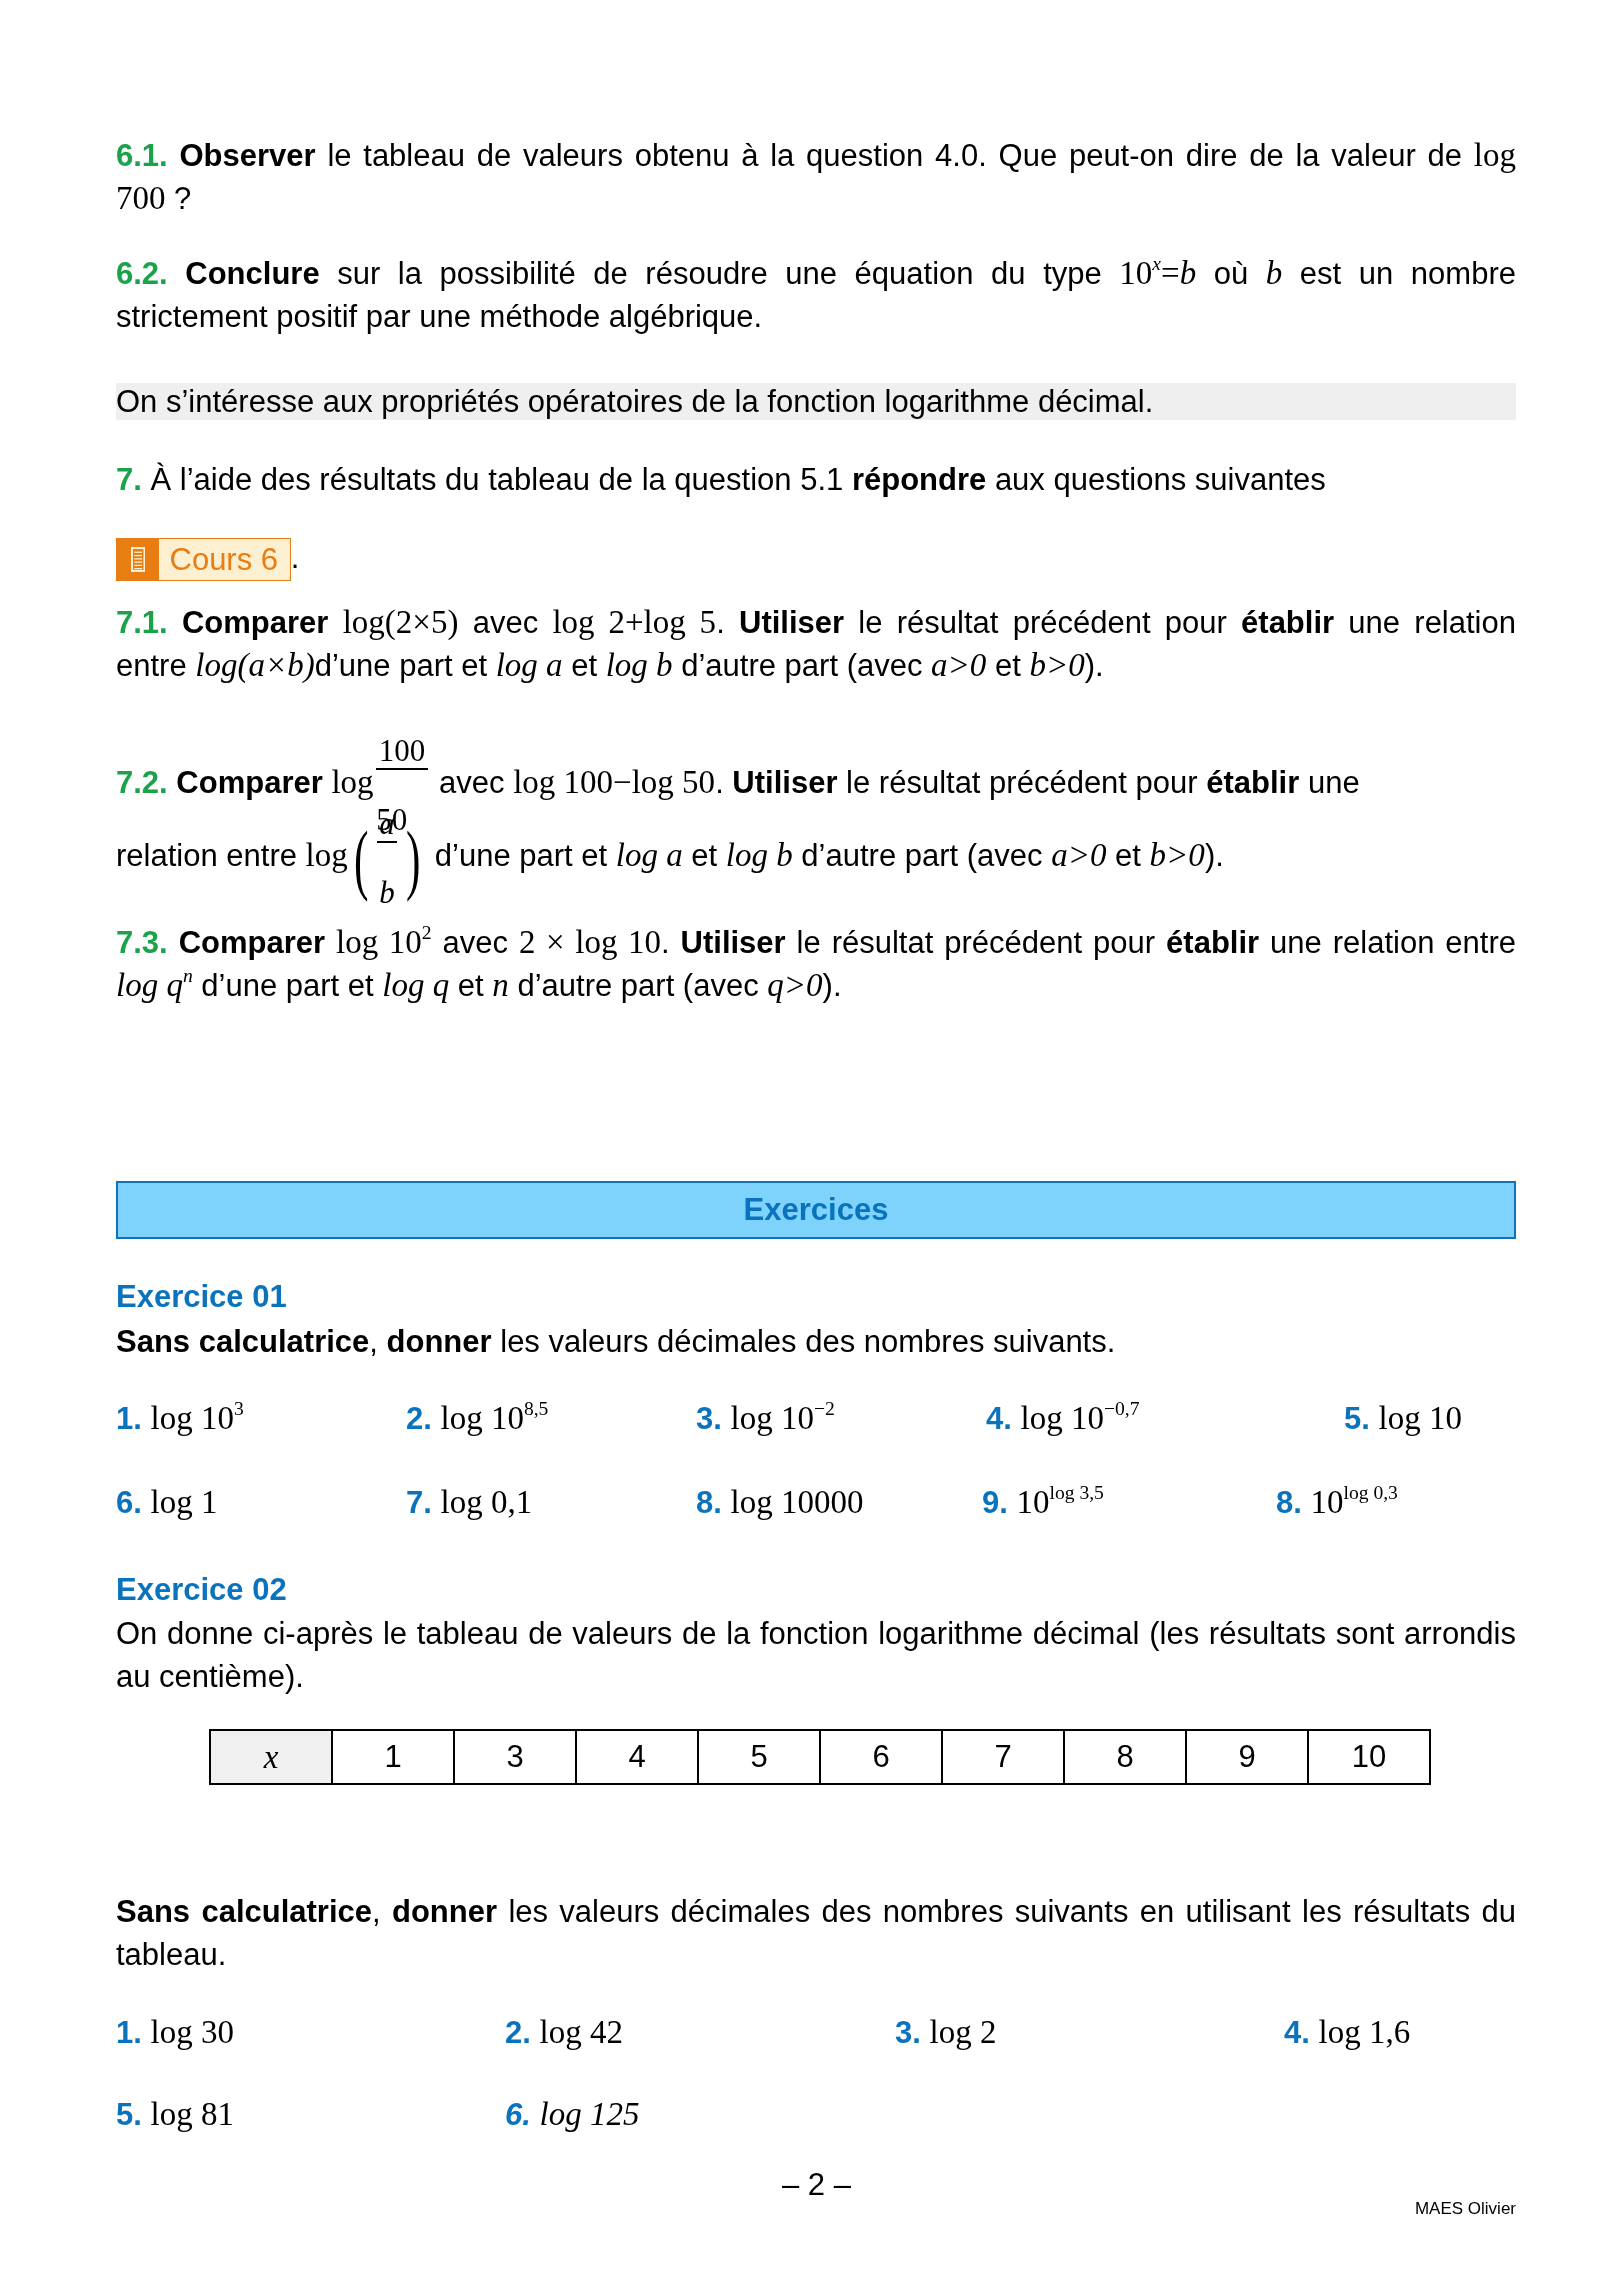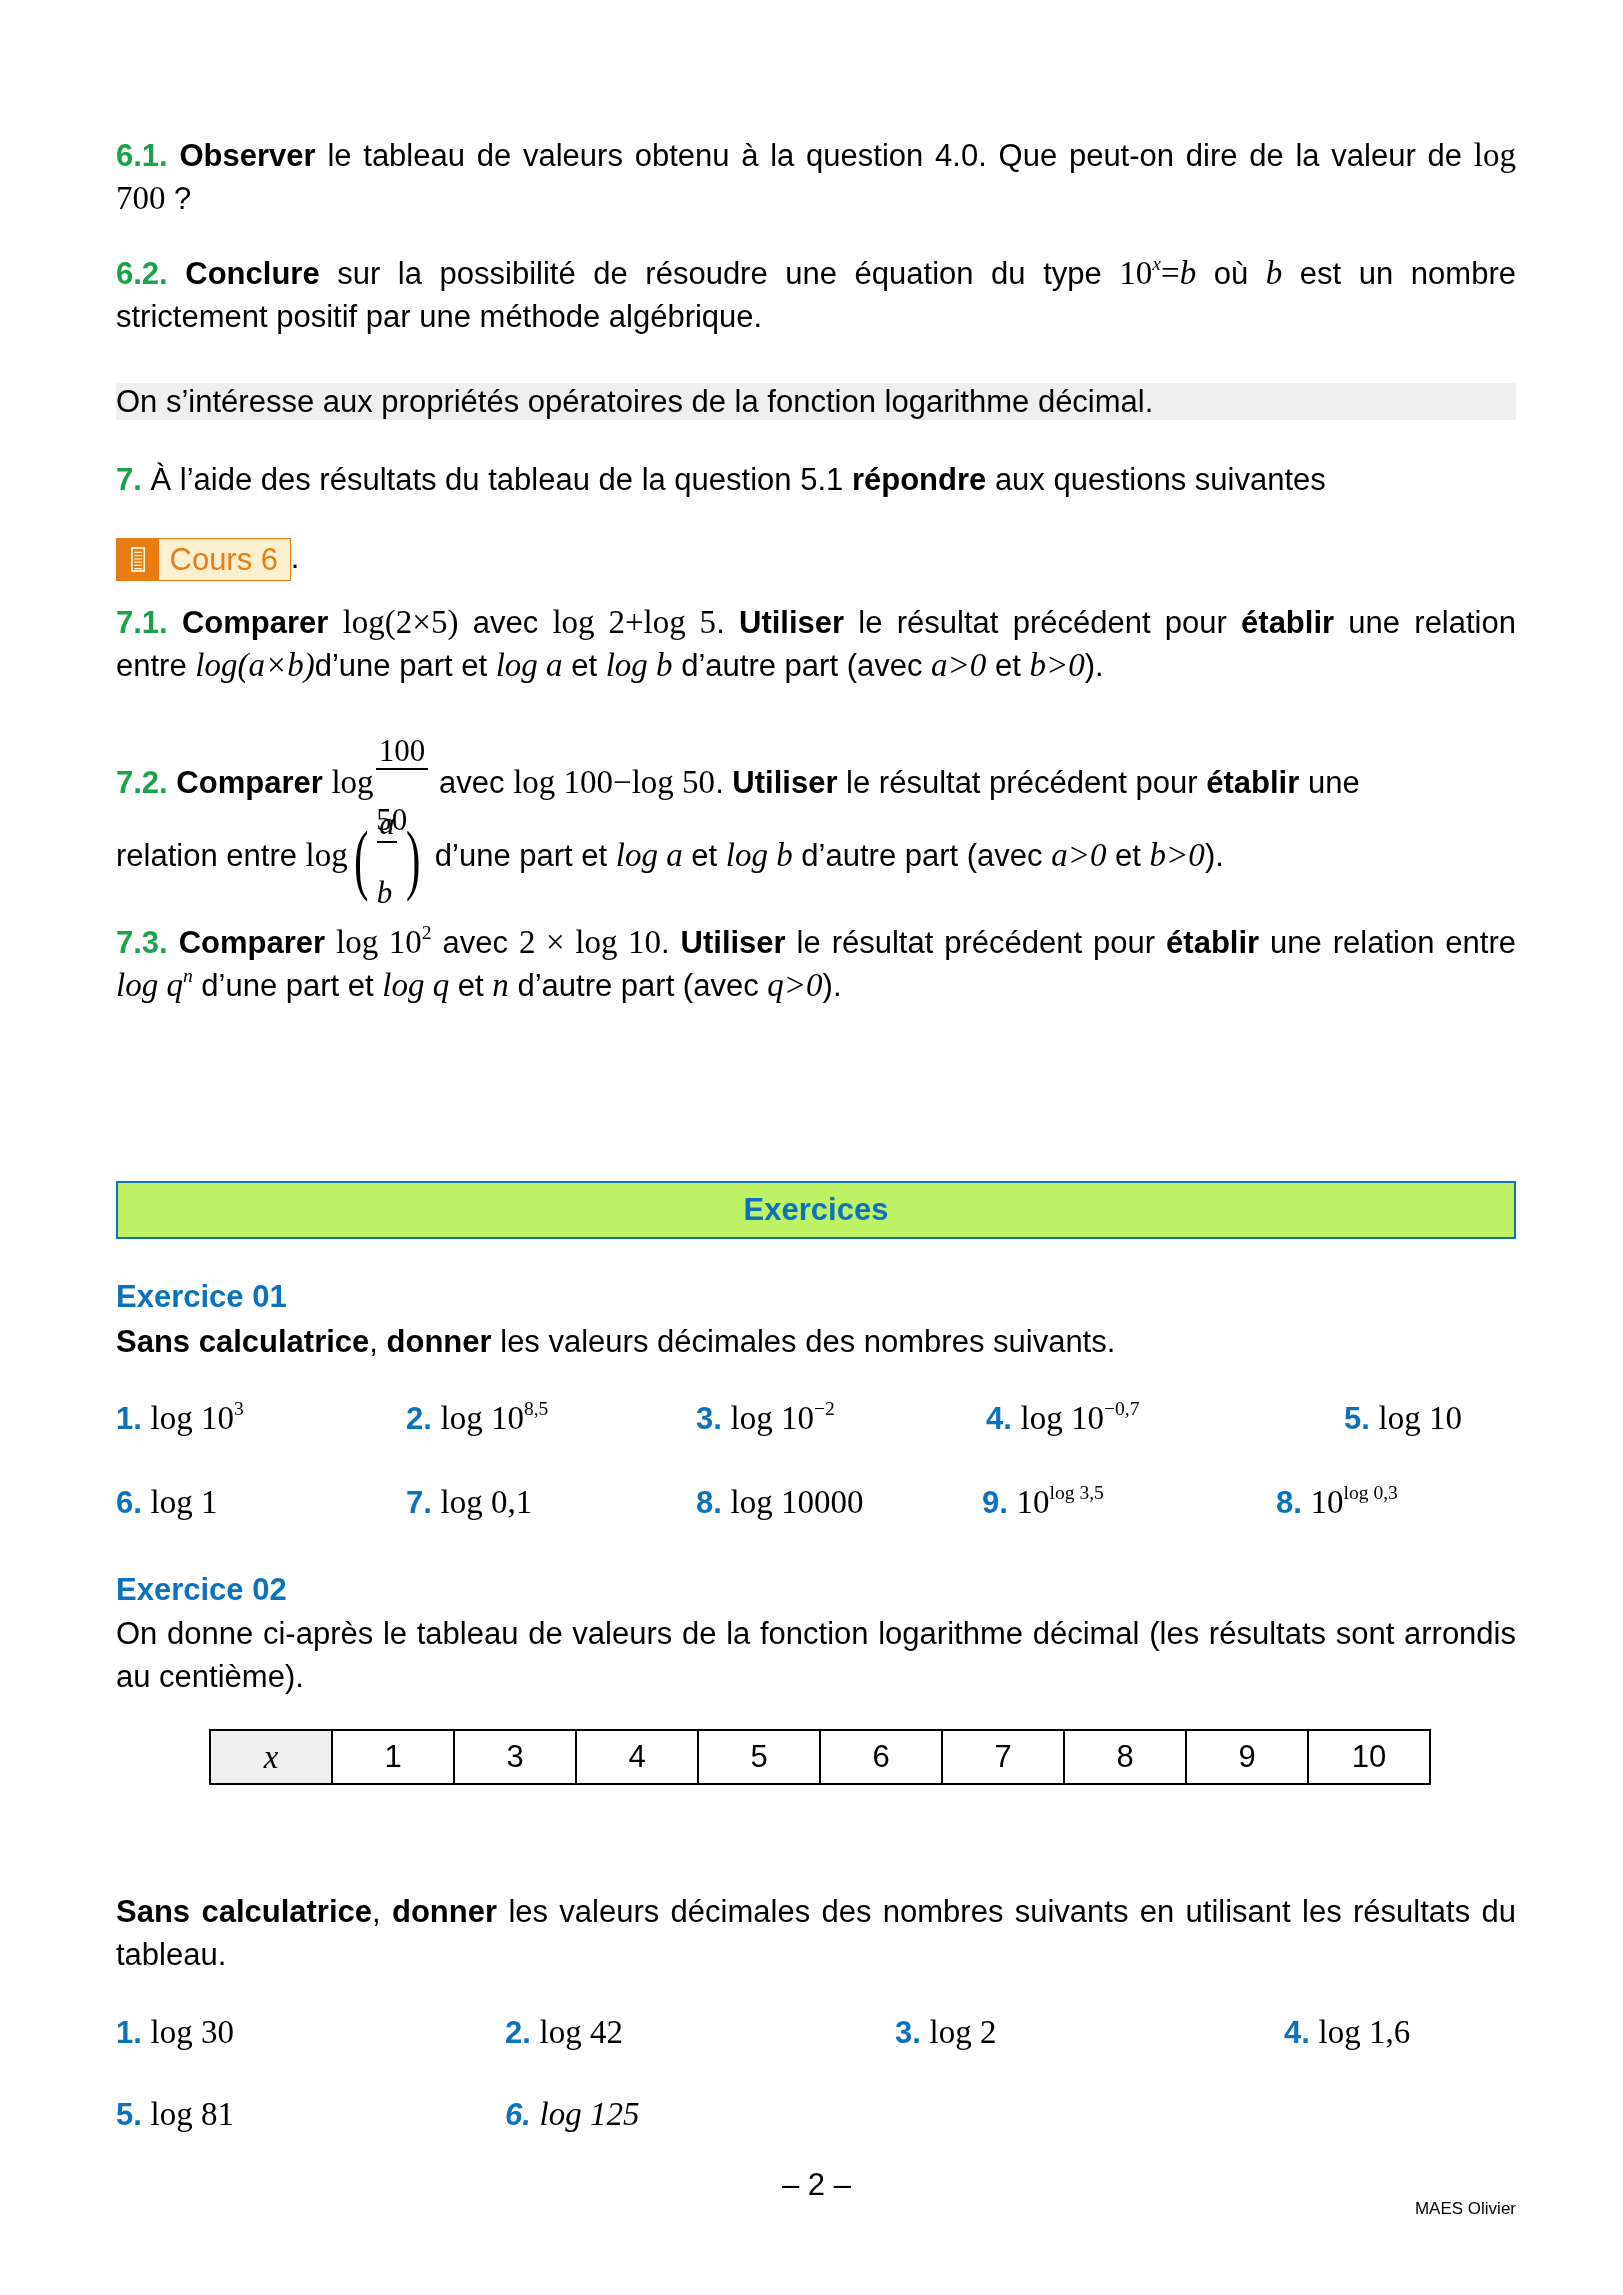--- a/index.html
+++ b/index.html
@@ -12,26 +12,26 @@
   b { font-weight: bold; }
   .m { font-family: "Liberation Serif", "DejaVu Serif", serif; font-size: 33px; }
   .mi { font-family: "Liberation Serif", "DejaVu Serif", serif; font-style: italic; font-size: 33px; }
   sup.s { font-family: "Liberation Serif", serif; font-size: 19.6px; vertical-align: 14.4px; line-height: 0; }
   .band { position: absolute; left: 0; width: 1400px; height: 37px; background: #efefef; }
   .cours { display: inline-flex; align-items: stretch; height: 43px; vertical-align: middle;
            border: 1.3px solid #e87d14; box-sizing: border-box; }
   .cours .ic { width: 42px; background: #e87d14; display: flex; align-items: center; justify-content: center; }
   .cours .ic svg { width: 14.4px; height: 25px; }
   .cours .lbl { background: #fdf0d0; color: #e87d14; padding: 0 11.8px 0 10.5px; font-size: 31px; display: flex; align-items: center; }
-  .frac { display: inline-flex; flex-direction: column; vertical-align: middle; 
+  .frac { display: inline-flex; flex-direction: column; vertical-align: middle; text-align: center;
           font-family: "Liberation Serif", serif; font-size: 31px; line-height: 35px; margin: 0 2.6px; gap: 32px; }
   .frac .n { border-bottom: 2px solid #000; padding: 0 2.6px; }
   .big-paren { display: inline-block; font-family: "Liberation Serif", serif; font-size: 79px; line-height: 1; vertical-align: middle; transform: scaleX(0.55); }
   .exheader { position: absolute; left: 0; top: 1181px; width: 1400px; height: 58px; box-sizing: border-box;
-              background: #bef264; border: 2.6px solid #1470b8; display: flex; align-items: center; justify-content: center;
+              background: #7dd3fc; border: 2.6px solid #1470b8; display: flex; align-items: center; justify-content: center;
               color: #0b72be; font-weight: bold; font-size: 31px; }
   .extitle { position: absolute; left: 0; color: #0b72be; font-weight: bold; font-size: 31px; }
   .item { position: absolute; font-size: 31px; white-space: nowrap; }
   table.vals { position: absolute; left: 93px; top: 1729px; border-collapse: collapse; }
   table.vals td { border: 2px solid #000; height: 52px; text-align: center; font-size: 31px; padding: 0; }
   table.vals td.h { background: #f0f0f0; width: 120px; font-family: "Liberation Serif", serif; font-size: 33px; }
   table.vals td.c { width: 120px; }
   .pageno { position: absolute; left: 782px; top: 2167px; font-size: 31px; }
   .author { position: absolute; right: 107px; top: 2199px; font-size: 17px; }
 </style>

